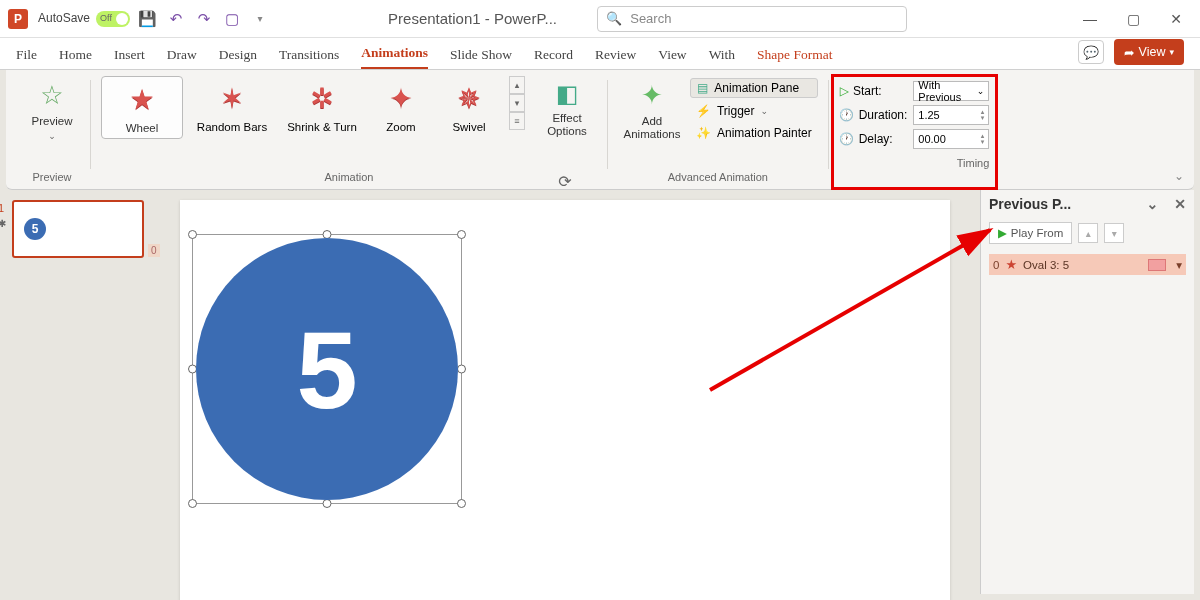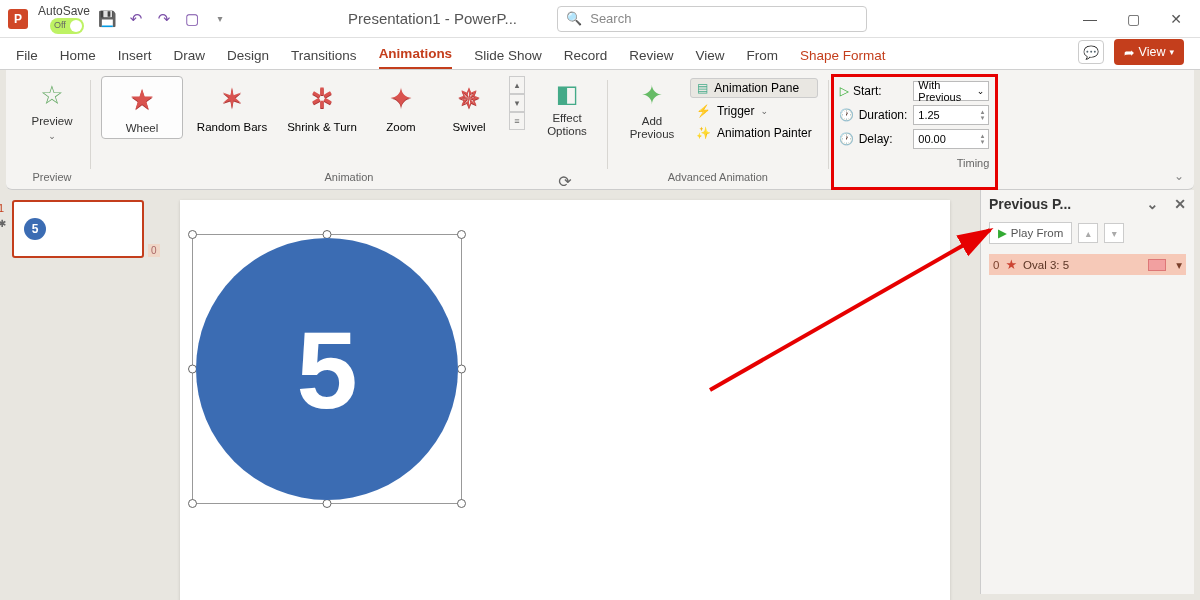--- a/index.html
+++ b/index.html
@@ -1,33 +1,33 @@
 <!DOCTYPE html>
 <html><head>
 <meta charset="utf-8">
 <style>
   * { box-sizing: border-box; margin: 0; padding: 0; font-family: "Segoe UI", sans-serif; }
   body { background: #e8e6e0; width: 1200px; height: 600px; overflow: hidden; position: relative; }
 
   
   .titlebar { height: 38px; background: #fff; display: flex; align-items: center; padding: 0 8px; border-bottom: 1px solid #e0e0e0; }
   .app-icon { width: 20px; height: 20px; background: #d04727; border-radius: 3px; color: #fff; font-size: 12px; font-weight: bold; display: flex; align-items: center; justify-content: center; margin-right: 10px; }
-  .autosave { display: flex; align-items: center; font-size: 12px; color: #444; margin-right: 10px; flex-direction: column; }
+  .autosave { display: flex; align-items: flex-start; font-size: 12px; color: #444; margin-right: 10px; }
   .switch { width: 34px; height: 16px; background: #bef264; border-radius: 8px; margin-left: 6px; position: relative; }
   .switch::after { content: ""; position: absolute; right: 2px; top: 2px; width: 12px; height: 12px; background: #fff; border-radius: 50%; }
   .switch-label { font-size: 9px; position: absolute; left: 4px; top: 2px; color: #666; }
   .qat { display: flex; gap: 12px; align-items: center; margin-right: 20px; }
   .qat-icon { width: 16px; height: 16px; color: #7b4fa8; display: flex; align-items: center; justify-content: center; font-size: 15px; }
   .doc-title { font-size: 15px; color: #555; margin-left: 100px; }
   .searchbox { margin-left: 40px; width: 310px; height: 26px; background: #fff; border: 1px solid #ccc; border-radius: 4px; display: flex; align-items: center; padding: 0 8px; color: #888; font-size: 13px; gap: 8px; }
   .win-controls { margin-left: auto; display: flex; gap: 30px; color: #555; font-size: 14px; padding-right: 10px; }
 
   
   .tabstrip { height: 32px; background: #fff; display: flex; align-items: flex-end; padding: 0 16px; gap: 22px; font-size: 13.5px; color: #444; border-bottom: 1px solid #d0d0d0; }
-  .tab { padding-bottom: 6px; cursor: pointer; }
+  .tab { padding-bottom: 6px; cursor: pointer; font-family: Liberation Serif, serif; }
   .tab.active { color: #c43e1c; border-bottom: 2px solid #c43e1c; font-weight: 600; }
   .tab.context { color: #c43e1c; }
   .tabstrip-right { margin-left: auto; display: flex; gap: 10px; align-items: center; padding-bottom: 4px; }
   .comment-btn { width: 26px; height: 24px; border: 1px solid #ccc; border-radius: 4px; display: flex; align-items: center; justify-content: center; font-size: 13px; color: #666; }
   .share-btn { height: 26px; background: #c43e1c; color: #fff; border-radius: 4px; padding: 0 10px; display: flex; align-items: center; font-size: 12.5px; gap: 4px; }
 
   
   .ribbon { height: 120px; background: #f5f4f2; display: flex; border-bottom: 1px solid #ccc; padding: 4px 10px 0 10px; gap: 0; margin:0 6px; border-radius: 0 0 6px 6px;}
   .group { display: flex; flex-direction: column; align-items: center; padding: 2px 8px; }
   .group-body { display: flex; align-items: flex-start; gap: 4px; flex:1; }
@@ -117,21 +117,21 @@
   <div class="tab">Home</div>
   <div class="tab">Insert</div>
   <div class="tab">Draw</div>
   <div class="tab">Design</div>
   <div class="tab">Transitions</div>
   <div class="tab active">Animations</div>
   <div class="tab">Slide Show</div>
   <div class="tab">Record</div>
   <div class="tab">Review</div>
   <div class="tab">View</div>
-  <div class="tab">From</div>
+  <div class="tab">With</div>
   <div class="tab context">Shape Format</div>
   <div class="tabstrip-right">
     <div class="comment-btn">
         <span>💬</span>
       </div>
     <div class="share-btn">
         <span>➦</span>
         <span>View</span>
         <span style="font-size:9px">▾</span>
       </div>
@@ -189,21 +189,21 @@
     </div>
     <div class="group-label">Animation</div>
   </div>
   <div class="sep"></div>
 
   <div class="group">
     <div class="group-body">
       <div class="big-btn">
         <span style="color:#6b6;font-size:26px">✦</span>
         <span style="white-space:pre-line;line-height:1.1">Add
-Previous</span>
+Animations</span>
       </div>
       <div class="adv-col">
         <div class="adv-row pane">
           <span style="color:#4a8">▤</span>
           <span>Animation Pane</span>
         </div>
         <div class="adv-row">
           <span style="color:#e90">⚡</span>
           <span>Trigger</span>
           <span style="font-size:9px;color:#666">⌄</span>

